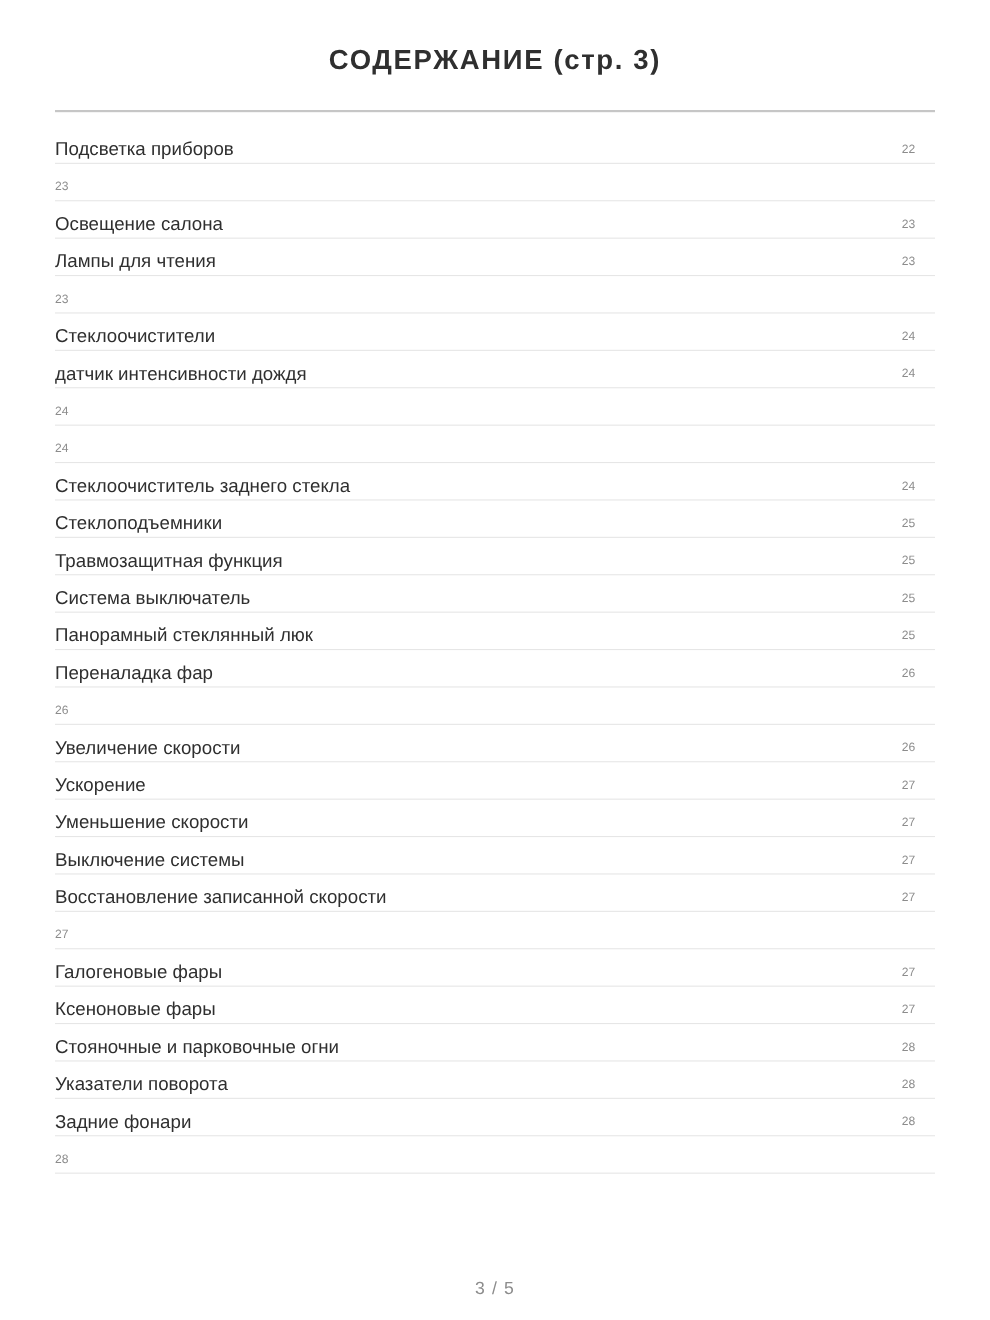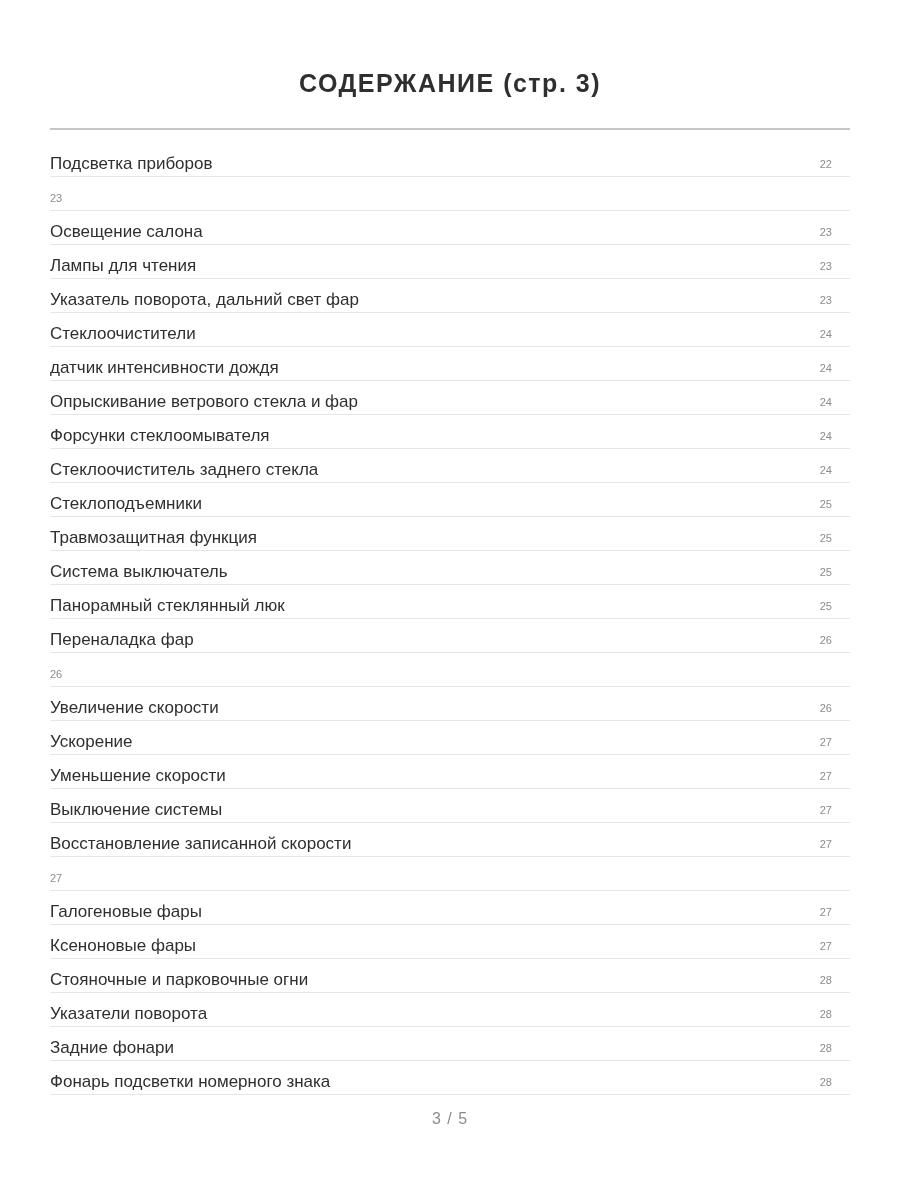--- a/index.html
+++ b/index.html
@@ -16,21 +16,20 @@
   }
 
   .page-title {
     padding-top: 42px;
     text-align: center;
     font-size: 25px;
     line-height: 26px;
     font-weight: bold;
     letter-spacing: 1.5px;
     color: var(--text, #2f2f2f);
-    margin-top: 28px;
   }
 
   .title-rule {
     border: none;
     border-top: 2px solid var(--title_rule, #c6c6c6);
     margin: 32px 50px 0 50px;
   }
 
   .toc-list {
     margin: 13px 50px 12px 50px;
@@ -56,21 +55,21 @@
   .toc-entry-page {
     font-size: 11px;
     line-height: 20px;
     color: var(--page_number, #8c8c8c);
     margin-right: 18px;
     white-space: nowrap;
   }
 
   .page-indicator {
     position: absolute;
-    top: 1109px;
+    top: 1162px;
     left: 0;
     right: 0;
     text-align: center;
     font-size: 16px;
     line-height: 20px;
     letter-spacing: 1px;
     color: var(--page_number, #9a9a9a);
   }
 </style>
 </head>
@@ -92,37 +91,34 @@
   </div>
       <div class="toc-entry">
     <span class="toc-entry-label">Освещение салона</span>
     <span class="toc-entry-page">23</span>
   </div>
       <div class="toc-entry">
     <span class="toc-entry-label">Лампы для чтения</span>
     <span class="toc-entry-page">23</span>
   </div>
       <div class="toc-entry">
-    <span class="toc-entry-label">Указатель поворота, дальний свет фар</span>
     <span class="toc-entry-page">23</span>
   </div>
       <div class="toc-entry">
     <span class="toc-entry-label">Стеклоочистители</span>
     <span class="toc-entry-page">24</span>
   </div>
       <div class="toc-entry">
     <span class="toc-entry-label">датчик интенсивности дождя</span>
     <span class="toc-entry-page">24</span>
   </div>
       <div class="toc-entry">
-    <span class="toc-entry-label">Опрыскивание ветрового стекла и фар</span>
     <span class="toc-entry-page">24</span>
   </div>
       <div class="toc-entry">
-    <span class="toc-entry-label">Форсунки стеклоомывателя</span>
     <span class="toc-entry-page">24</span>
   </div>
       <div class="toc-entry">
     <span class="toc-entry-label">Стеклоочиститель заднего стекла</span>
     <span class="toc-entry-page">24</span>
   </div>
       <div class="toc-entry">
     <span class="toc-entry-label">Стеклоподъемники</span>
     <span class="toc-entry-page">25</span>
   </div>
@@ -182,20 +178,19 @@
   </div>
       <div class="toc-entry">
     <span class="toc-entry-label">Указатели поворота</span>
     <span class="toc-entry-page">28</span>
   </div>
       <div class="toc-entry">
     <span class="toc-entry-label">Задние фонари</span>
     <span class="toc-entry-page">28</span>
   </div>
       <div class="toc-entry">
-    <span class="toc-entry-label">Фонарь подсветки номерного знака</span>
     <span class="toc-entry-page">28</span>
   </div>
     </div>
 
   <div class="page-indicator">3 / 5</div>
 
 </div>
 
 </body></html>

